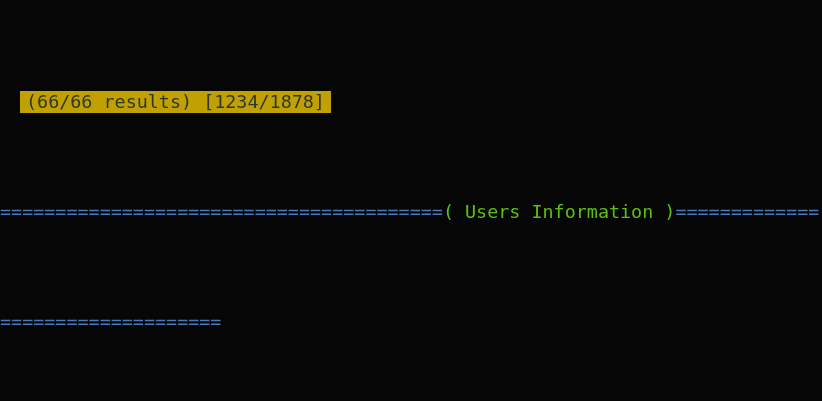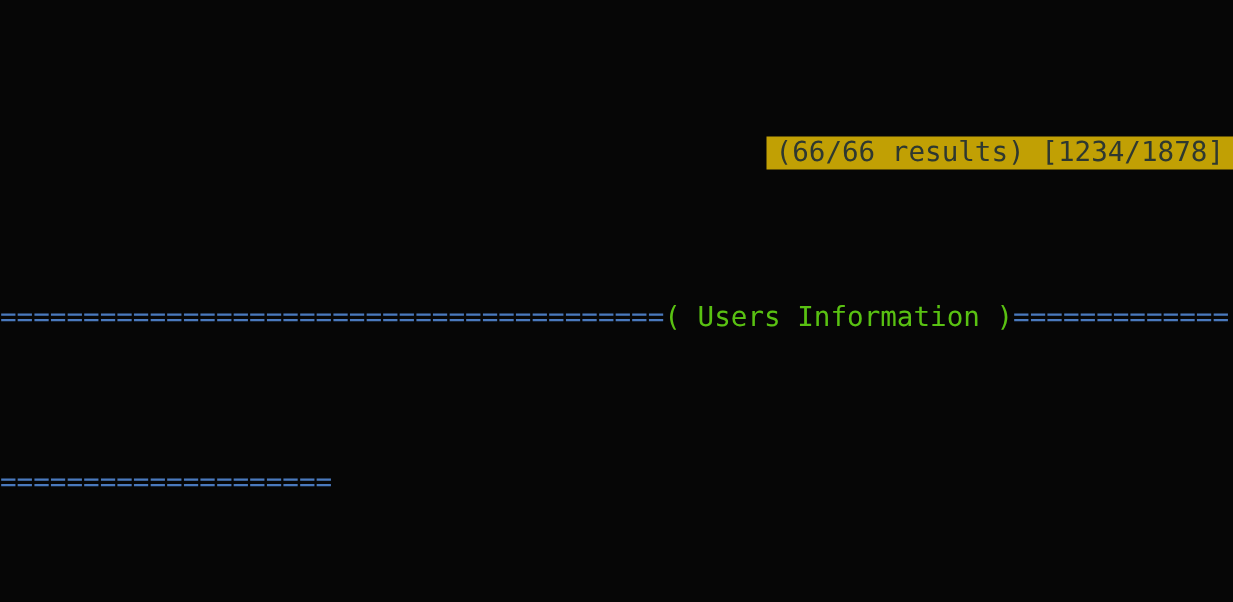--- a/index.html
+++ b/index.html
@@ -6,21 +6,21 @@
   body{width:822px;height:401px;overflow:hidden;}
   .term{
     width:822px;height:401px;
     padding-top:3px;box-sizing:border-box;
     font-family:"DejaVu Sans Mono",monospace;
     font-size:18.4px;line-height:22px;
     white-space:pre;
     background:#060606;
   }
   .row{height:22px;}
-  .row.right{text-align:right;padding-left:20px;}
+  .row.right{padding-left:20px;}
   .g{color:#59c112;text-align:right;}
   .b{color:#4a79bd;}
   .bar{
     display:inline-block;height:22px;
     background:#c1a004;color:#2e3830;
     padding:0 6px;box-sizing:border-box;
   }
 </style>
 </head>
 <body>

